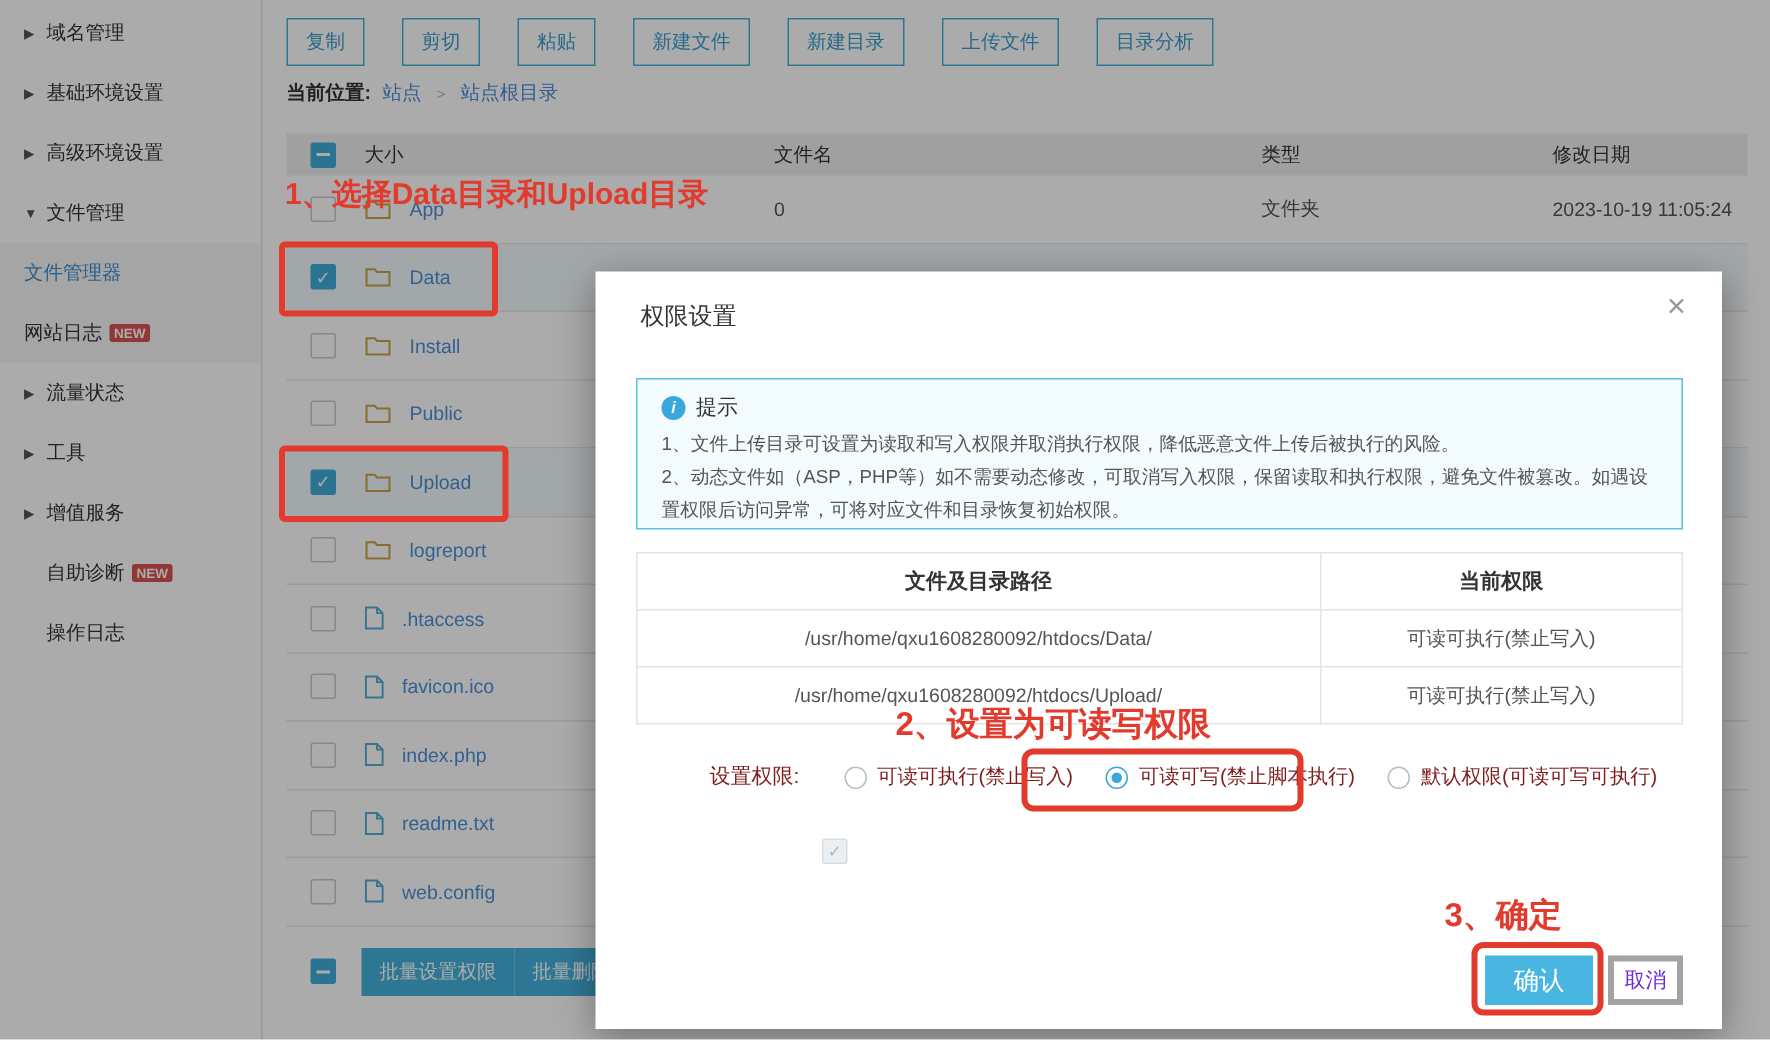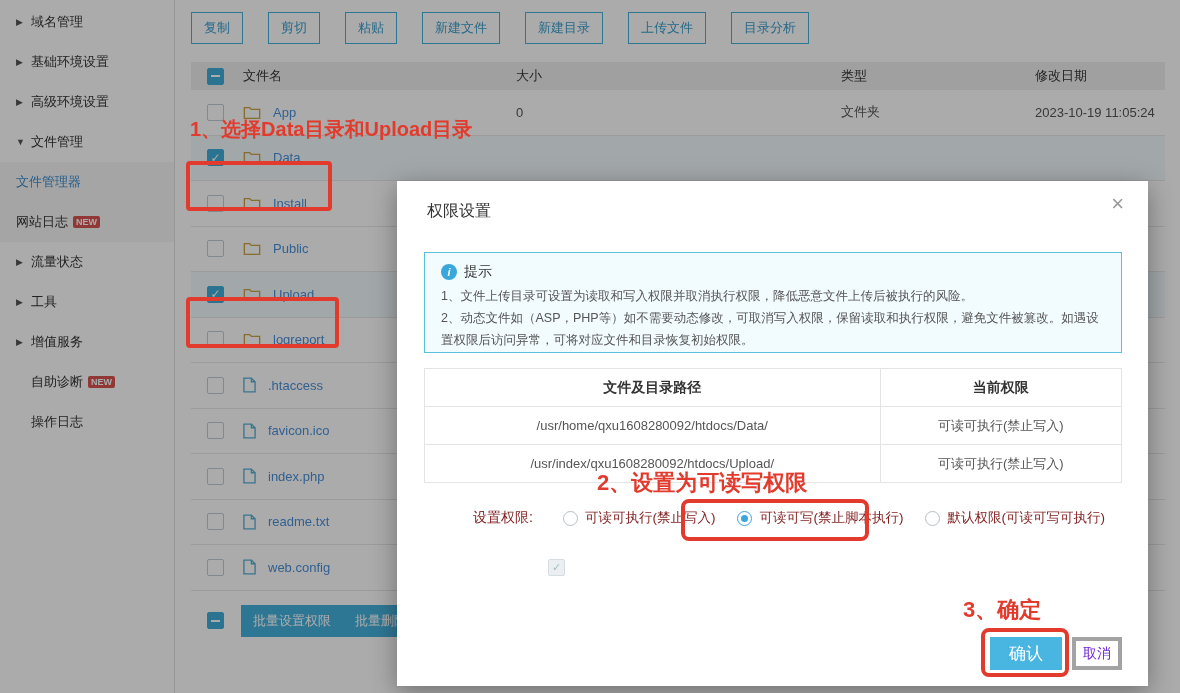--- a/index.html
+++ b/index.html
@@ -177,27 +177,33 @@
     <div class="toolbar" id="toolbar">
         <button class="tb-btn">复制</button>
         <button class="tb-btn">剪切</button>
         <button class="tb-btn">粘贴</button>
         <button class="tb-btn">新建文件</button>
         <button class="tb-btn">新建目录</button>
         <button class="tb-btn">上传文件</button>
         <button class="tb-btn">目录分析</button>
       </div>
 
+    <div class="breadcrumb">
+      <b>当前位置:</b>
+      <a class="bc-link">站点</a>
+      <span class="bc-sep">＞</span>
+      <a class="bc-link">站点根目录</a>
+    </div>
 
     <div class="ft-grid ft-head">
       <div class="cell-check">
           <span class="cb ind"></span>
         </div>
+      <div>大小</div>
       <div>文件名</div>
-      <div>大小</div>
       <div>类型</div>
       <div>修改日期</div>
     </div>
 
     <div id="file-rows">
   <div class="ft-grid ft-row">
     <div class="cell-check">
             <span class="cb"></span>
           </div>
     <div class="cell-name">
@@ -421,21 +427,21 @@
           <th class="c1">文件及目录路径</th>
           <th class="c2">当前权限</th>
         </tr>
       </thead>
       <tbody id="perm-rows">
           <tr>
             <td>/usr/home/qxu1608280092/htdocs/Data/</td>
             <td>可读可执行(禁止写入)</td>
           </tr>
           <tr>
-            <td>/usr/index/qxu1608280092/htdocs/Upload/</td>
+            <td>/usr/home/qxu1608280092/htdocs/Upload/</td>
             <td>可读可执行(禁止写入)</td>
           </tr>
         </tbody>
     </table>
 
     <div class="perm-row">
       <span class="perm-label">设置权限:</span>
       <span id="perm-options" style="display:flex;gap:22px;align-items:center;">
           <span class="radio-opt">
             <span class="radio"></span>

